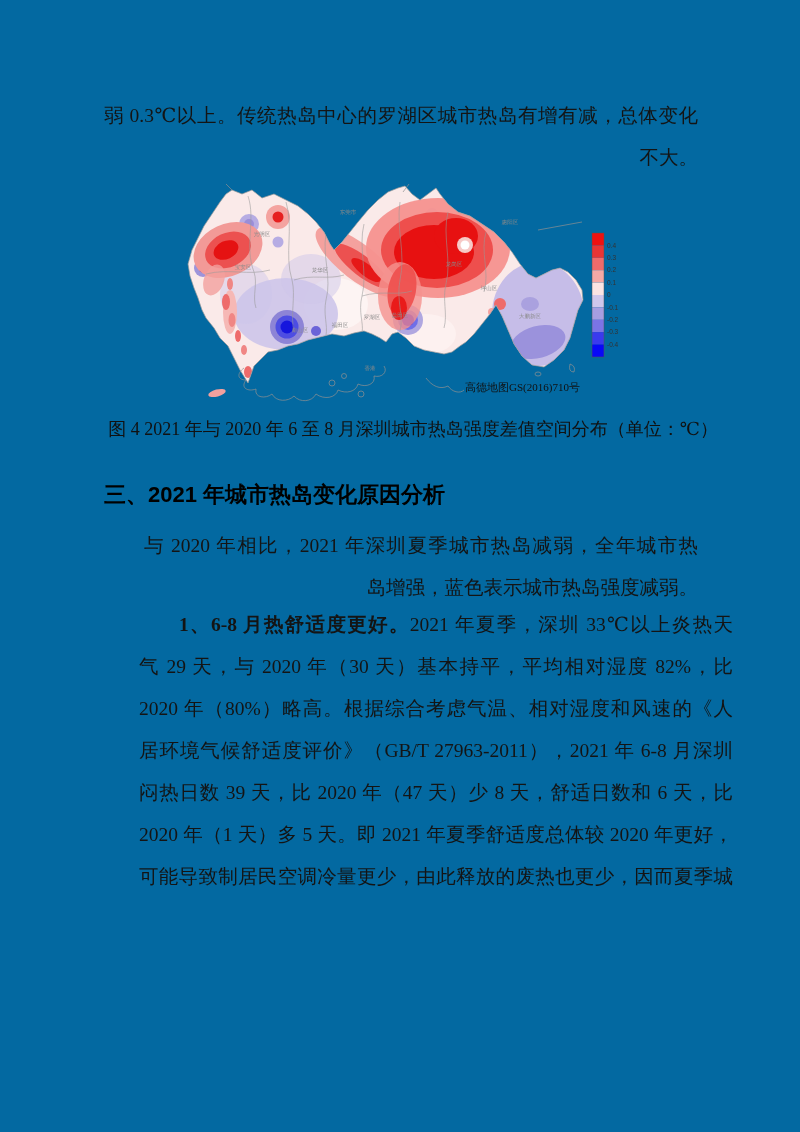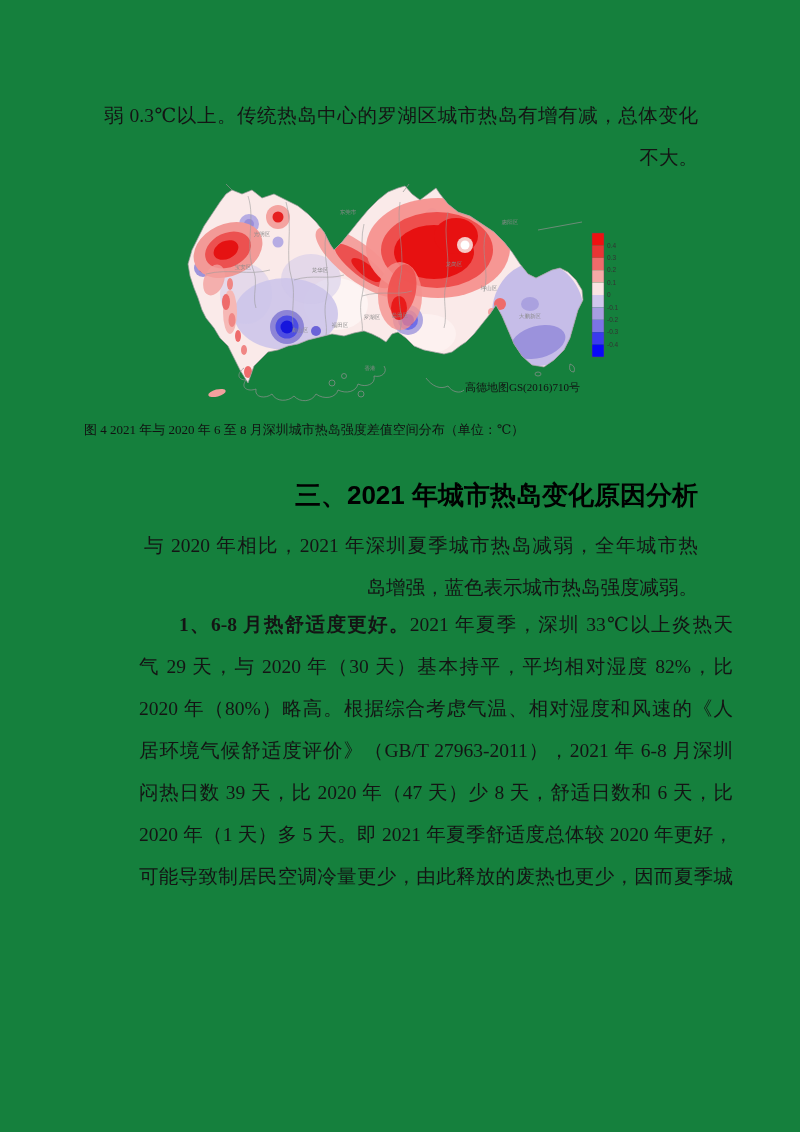--- a/index.html
+++ b/index.html
@@ -1,27 +1,27 @@
 <!DOCTYPE html>
 <html><head>
 <meta charset="utf-8">
 <style>
   html,body{margin:0;padding:0;background:#ffffff;}
-  .page{position:relative;width:800px;height:1132px;background:#15803d;overflow:hidden;
+  .page{position:relative;width:800px;height:1132px;background:#0369a1;overflow:hidden;
         font-family:"Liberation Serif","DejaVu Serif",serif;color:#141414;}
   .block{position:absolute;left:104px;width:594px;font-size:19.5px;line-height:42px;}
   .ln{text-align:justify;text-align-last:justify;}
   .ln-last{text-align:right;white-space:nowrap;}
   .ind{text-indent:40px;}
   .lead-bold{font-weight:bold;}
-  .caption{position:absolute;left:84px;width:634px;text-align:left;
-           font-size:13px;line-height:33px;font-weight:500;color:#111;}
+  .caption{position:absolute;left:84px;width:634px;text-align:right;
+           font-size:18px;line-height:33px;font-weight:500;color:#111;}
   .heading{position:absolute;left:104px;width:594px;top:478px;
            font-family:"Liberation Sans","DejaVu Sans",sans-serif;
-           font-weight:bold;font-size:26px;line-height:34px;color:#000;text-align:right;}
+           font-weight:bold;font-size:22px;line-height:34px;color:#000;}
   .mapwrap{position:absolute;left:186px;top:184px;width:458px;height:220px;}
   .maplabel{font-size:5.5px;fill:#8a8a8a;font-family:"Liberation Sans","DejaVu Sans",sans-serif;}
   .cbarlabel{font-size:6.5px;fill:#333;font-family:"Liberation Sans","DejaVu Sans",sans-serif;}
   .credit{font-size:11px;fill:#111;font-family:"Liberation Serif","DejaVu Serif",serif;}
 </style>
 </head>
 <body>
 
 <div class="page">
 

